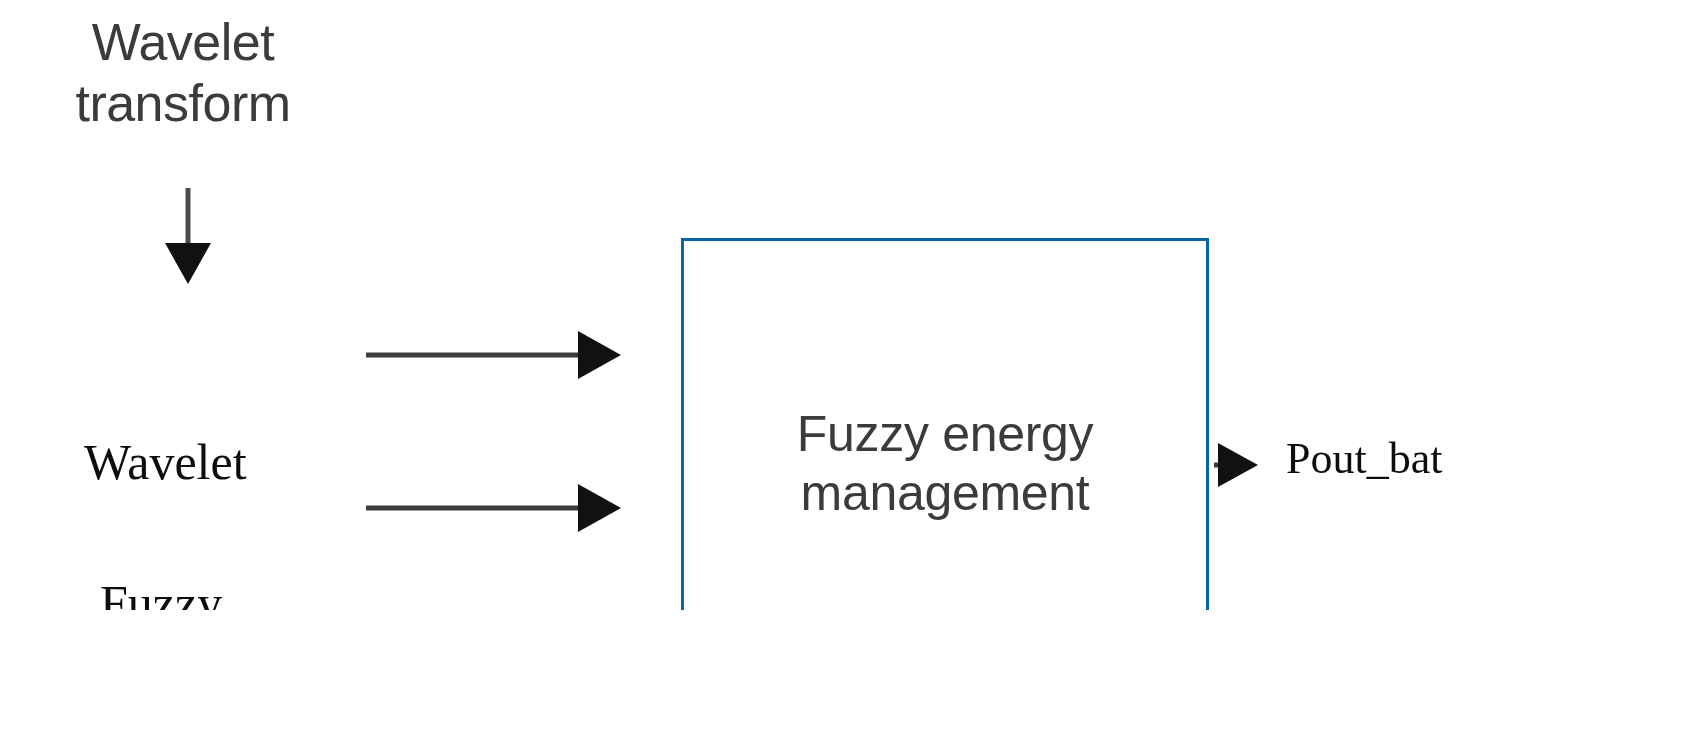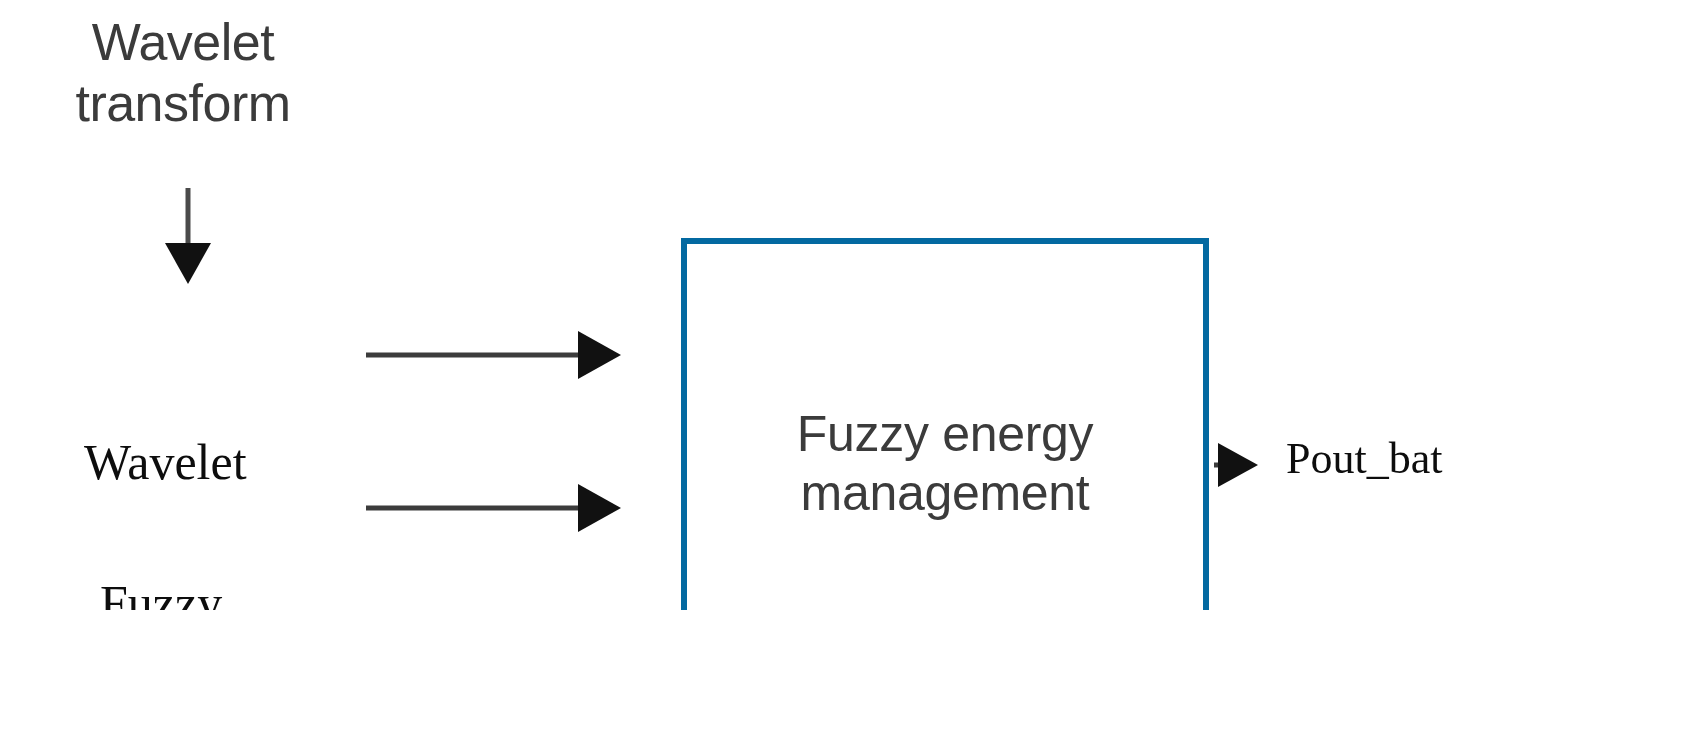--- a/index.html
+++ b/index.html
@@ -52,21 +52,21 @@
 
   
   #pout-bat-label  { left: 1286px; top: 437px; font-size: 44px; }
 
   
   #fuzzy-box {
     left: 681px;
     top: 238px;
     width: 528px;
     height: 452px;
-    border: 6px solid #0369a1;
+    border: 3px solid #0369a1;
     background: #ffffff;
     box-sizing: border-box;
     display: flex;
     align-items: center;
     justify-content: center;
   }
   #fuzzy-box-label {
     font-size: 50px;
     width: 100%;
     padding: 0 16px;

